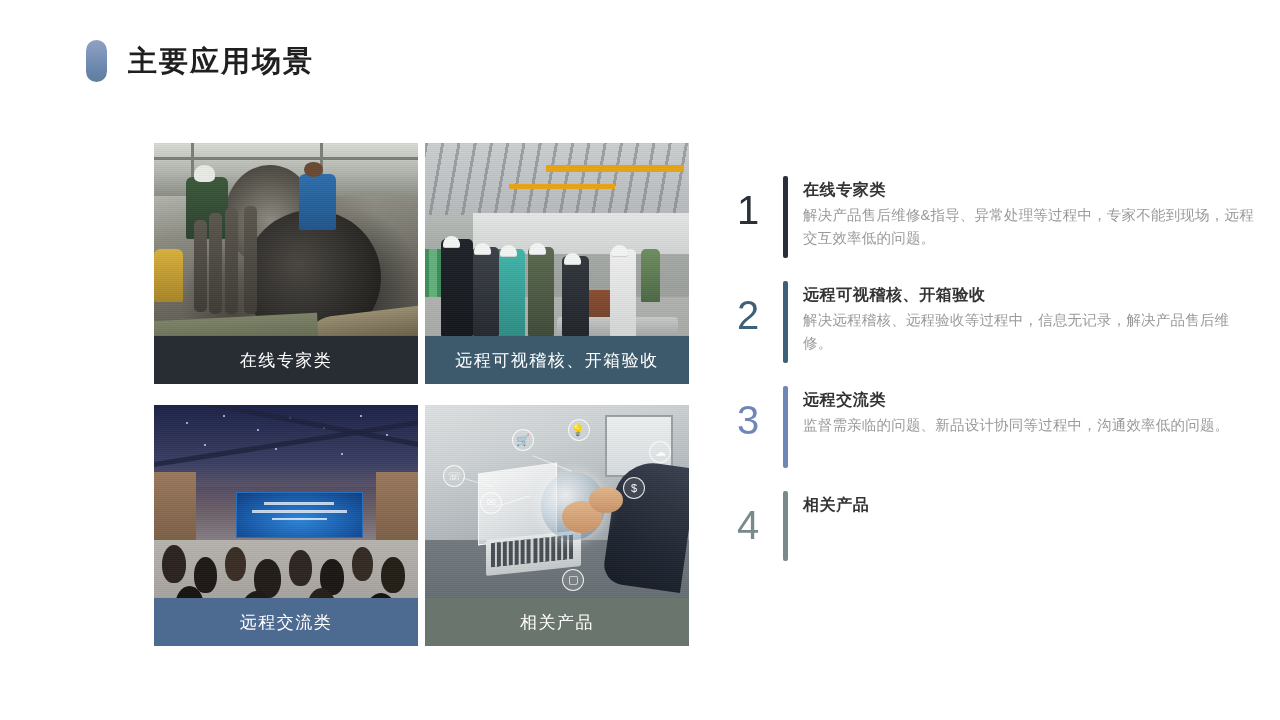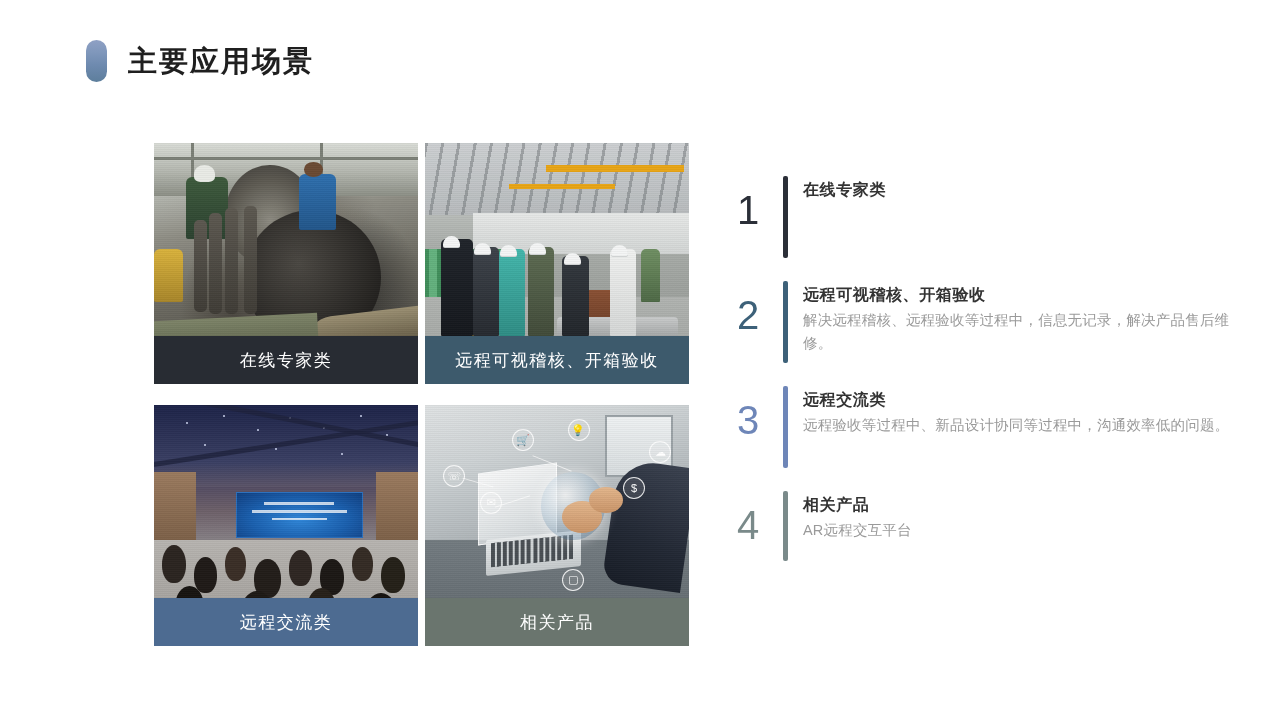--- a/index.html
+++ b/index.html
@@ -283,45 +283,45 @@
     </div>
   </div>
 
   <div class="list">
 
     <div class="item">
       <div class="num" style="color:#2b2f38">1</div>
       <div class="vbar" style="background:#2b2f38;height:82px;"></div>
       <div class="texts">
         <div class="item-title">在线专家类</div>
+        <div class="item-desc">解决产品售后维修&amp;指导、异常处理等过程中，专家不能到现场，远程交互效率低的问题。</div>
       </div>
     </div>
 
     <div class="item">
       <div class="num" style="color:#3d6179">2</div>
       <div class="vbar" style="background:#3d6179;height:82px;"></div>
       <div class="texts">
         <div class="item-title">远程可视稽核、开箱验收</div>
         <div class="item-desc">解决远程稽核、远程验收等过程中，信息无记录，解决产品售后维修。</div>
       </div>
     </div>
 
     <div class="item">
       <div class="num" style="color:#6e86b8">3</div>
       <div class="vbar" style="background:#6e86b8;height:82px;"></div>
       <div class="texts">
         <div class="item-title">远程交流类</div>
-        <div class="item-desc">远程验收等过程中、新品设计协同等过程中，沟通效率低的问题。</div>
+        <div class="item-desc">监督需亲临的问题、新品设计协同等过程中，沟通效率低的问题。</div>
       </div>
     </div>
 
     <div class="item">
       <div class="num" style="color:#7a8a8a">4</div>
       <div class="vbar" style="background:#7a8a8a;height:70px;"></div>
       <div class="texts">
         <div class="item-title">相关产品</div>
-        <div class="item-desc">AR远程交互平台</div>
       </div>
     </div>
 
   </div>
 
 </div>
 
 </body></html>

